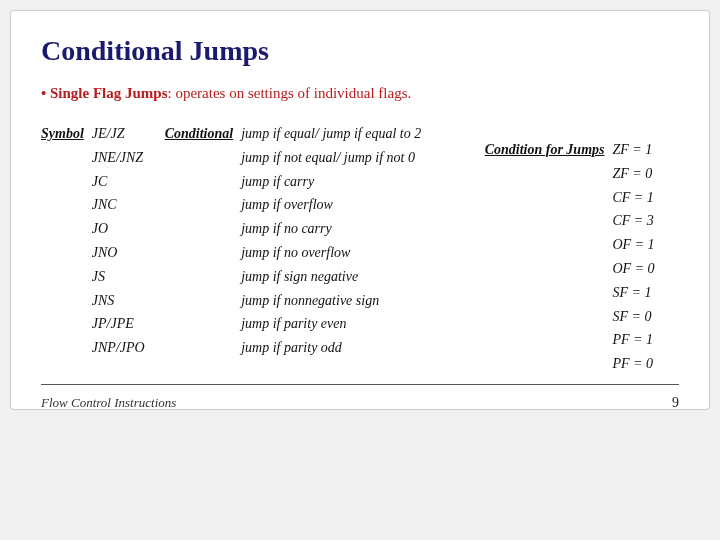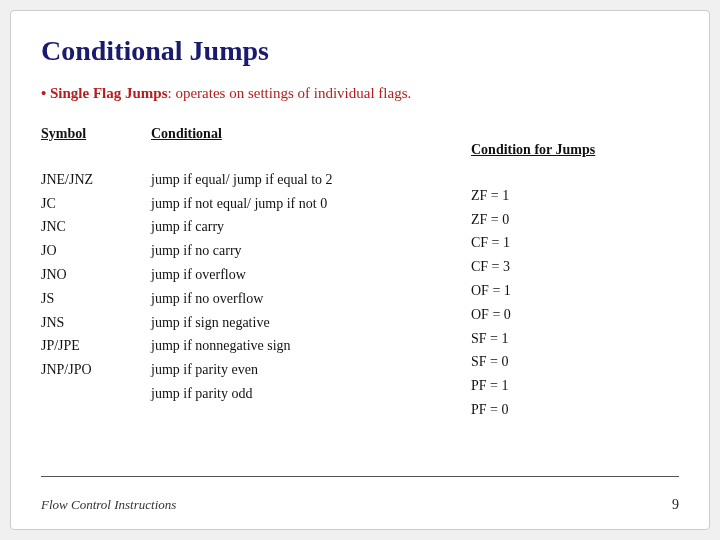--- a/index.html
+++ b/index.html
@@ -11,21 +11,21 @@
     body {
       width: 720px;
       height: 540px;
       background: #f0f0f0;
       font-family: Georgia, 'Times New Roman', serif;
       overflow: hidden;
     }
 
     .slide {
       width: 700px;
-      height: 520px;
+      height: 400px;
       background: #ffffff;
       margin: 10px auto;
       border: 1px solid #cccccc;
       border-radius: 4px;
       padding: 24px 30px 16px 30px;
       display: flex;
       flex-direction: column;
       position: relative;
     }
 
@@ -49,22 +49,23 @@
 
     .table-area {
       display: flex;
       flex-direction: row;
       gap: 0;
       flex: 1;
     }
 
     .col {
       display: flex;
-      flex-direction: column;
-      gap: 20px;
+      flex-direction: row;
+      gap: 8px;
+      font-style: italic;
     }
 
     .col-symbol {
       min-width: 90px;
       margin-right: 20px;
     }
 
     .col-desc {
       min-width: 300px;
       margin-right: 20px;
@@ -87,21 +88,21 @@
       text-decoration: underline;
       margin-bottom: 2px;
     }
 
     .footer {
       display: flex;
       flex-direction: row;
       justify-content: space-between;
       align-items: flex-end;
       border-top: 1px solid #555;
-      padding-top: 20px;
+      padding-top: 10px;
       margin-top: 8px;
     }
 
     .footer-left {
       font-size: 13px;
       color: #333;
       font-style: italic;
     }
 
     .footer-right {
@@ -117,39 +118,40 @@
   <div class="slide-title">Conditional Jumps</div>
 
   <div class="subtitle">
     <span class="bold">• Single Flag Jumps</span><span>: operates on settings of individual flags.</span>
   </div>
 
   <div class="table-area">
     <div class="col col-symbol">
       <div class="cell header">Symbol</div>
       <div id="sym-rows">
+          <div class="cell">JE/JZ</div>
           <div class="cell">JNE/JNZ</div>
           <div class="cell">JC</div>
           <div class="cell">JNC</div>
           <div class="cell">JO</div>
           <div class="cell">JNO</div>
           <div class="cell">JS</div>
           <div class="cell">JNS</div>
           <div class="cell">JP/JPE</div>
           <div class="cell">JNP/JPO</div>
         </div>
     </div>
     <div class="col col-desc">
       <div class="cell header">Conditional</div>
       <div id="desc-rows">
           <div class="cell">jump if equal/ jump if equal to 2</div>
           <div class="cell">jump if not equal/ jump if not 0</div>
           <div class="cell">jump if carry</div>
+          <div class="cell">jump if overflow</div>
           <div class="cell">jump if no carry</div>
-          <div class="cell">jump if overflow</div>
           <div class="cell">jump if no overflow</div>
           <div class="cell">jump if sign negative</div>
           <div class="cell">jump if nonnegative sign</div>
           <div class="cell">jump if parity even</div>
           <div class="cell">jump if parity odd</div>
         </div>
     </div>
     <div class="col col-cond">
       <div class="cell header">Condition for Jumps</div>
       <div id="cond-rows">

